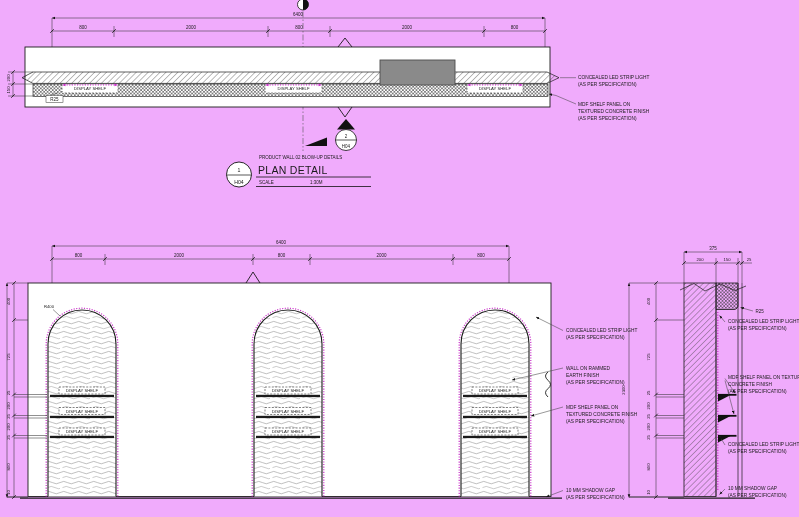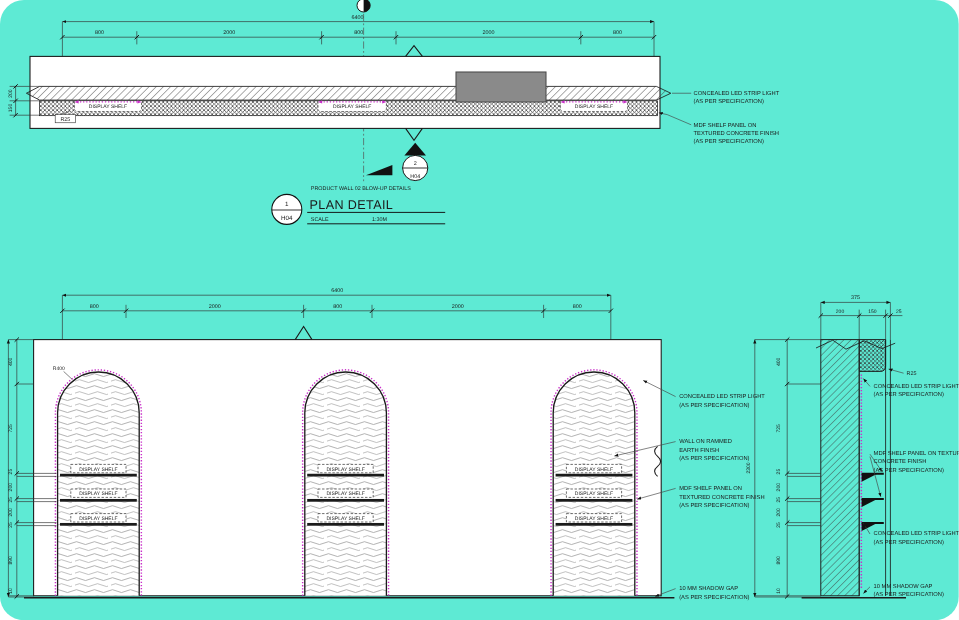--- a/index.html
+++ b/index.html
@@ -1,16 +1,16 @@
 <!DOCTYPE html>
 <html><head>
 <meta charset="utf-8">
 <style>
   html,body{margin:0;padding:0;background:#ffffff;}
-  #stage{position:relative;width:799px;height:517px;background:#5eead4;overflow:hidden;border-radius:20px;}
+  #stage{position:relative;width:799px;height:517px;background:#f0abfc;overflow:hidden;}
   svg{position:absolute;left:0;top:0;}
   svg text{font-family:"Liberation Sans","DejaVu Sans",sans-serif;fill:#1b1b1b;}
   .t42{font-size:4.2px;}
   .t45{font-size:4.5px;}
   .t48{font-size:4.8px;}
   .t55{font-size:5.2px;}
   .title{font-size:10.5px;letter-spacing:.3px;}
   .ln{stroke:#1b1b1b;stroke-width:.9;fill:none;}
   .thin{stroke:#444;stroke-width:.55;fill:none;}
   .dim{stroke:#333;stroke-width:.55;fill:none;}

